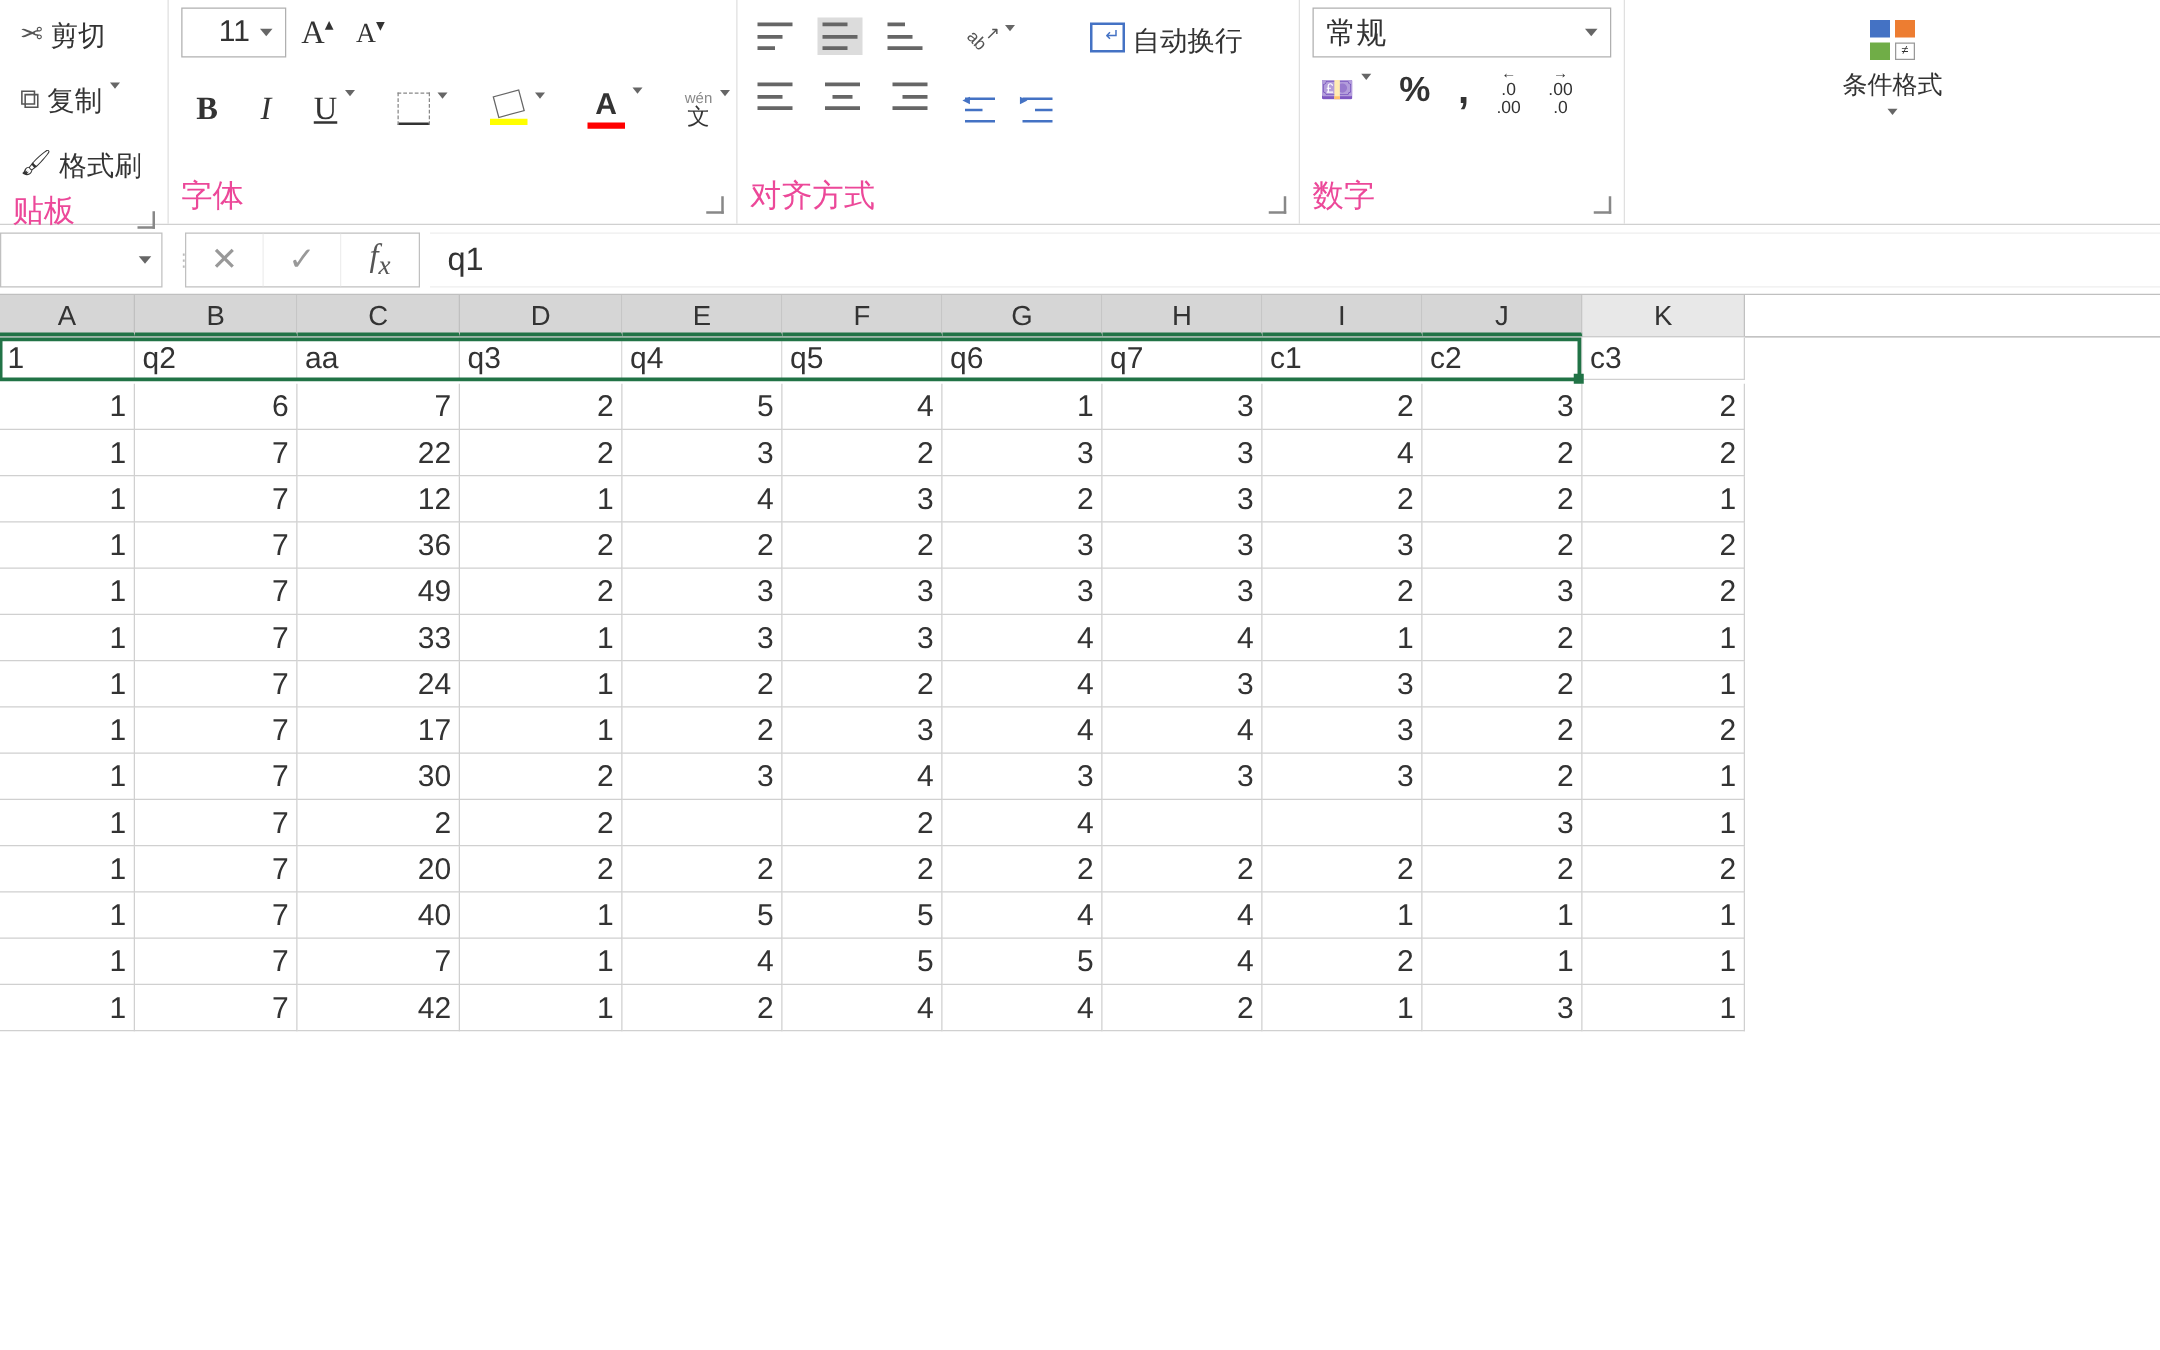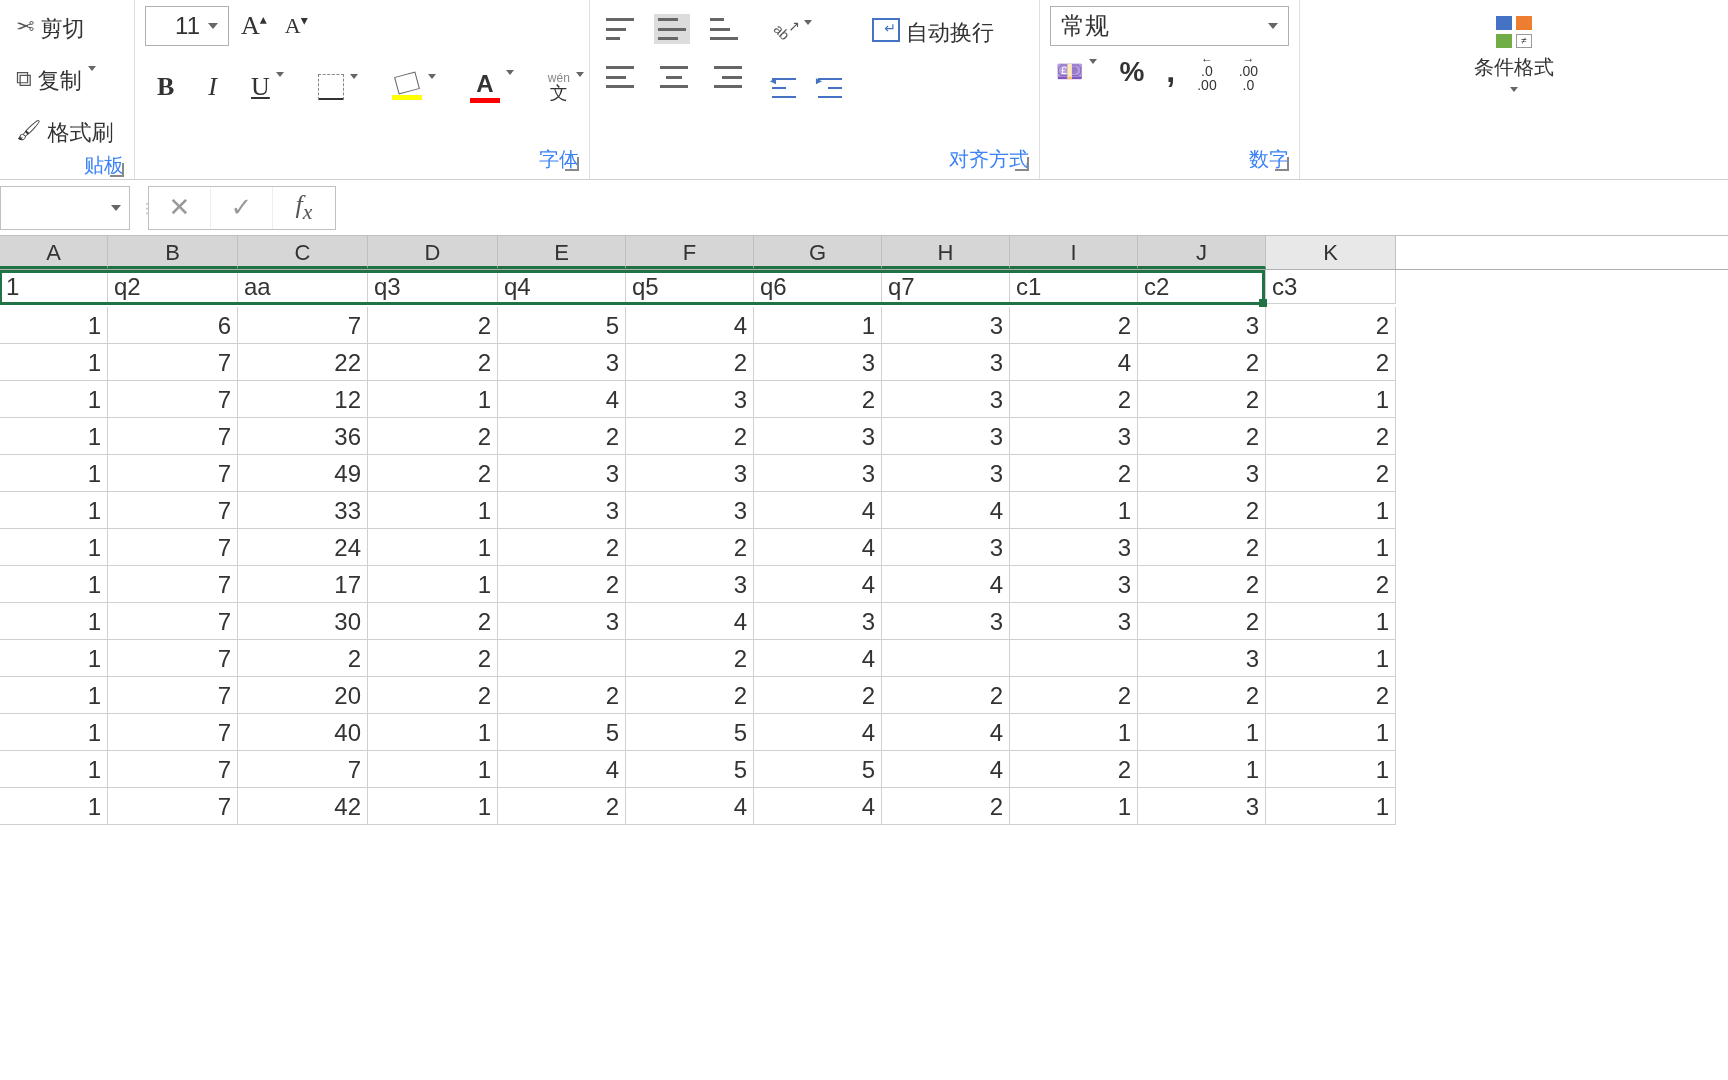--- a/index.html
+++ b/index.html
@@ -1,21 +1,21 @@
 <!DOCTYPE html>
 <html><head>
 <meta charset="utf-8">
 <style>
 * { box-sizing: border-box; margin: 0; padding: 0; }
 body { font-family: "Microsoft YaHei", sans-serif; font-size: 18px; color: #333; background: #fff; overflow: hidden; width: 1728px; height: 1080px; }
 
 .ribbon { display: flex; height: 180px; border-bottom: 1px solid #d0d0d0; background: #fff; }
 .group { border-right: 1px solid #e0e0e0; display: flex; flex-direction: column; height: 100%; padding: 6px 10px 0 10px; position: relative; }
 .group-body { flex: 1; display: flex; align-items: flex-start; gap: 8px; }
-.group-label { text-align: right; color: #3b82f6; font-size: 20px; padding-bottom: 6px; position: relative; }
+.group-label { text-align: left; color: #ec4899; font-size: 25px; padding-bottom: 6px; position: relative; }
 .group-label .dlg { position: absolute; right: 0; bottom: 8px; width: 14px; height: 14px; border-right: 2px solid #888; border-bottom: 2px solid #888; }
 
 .vstack { display: flex; flex-direction: column; gap: 6px; }
 .hstack { display: flex; flex-direction: row; align-items: center; gap: 6px; }
 .btn { display: flex; align-items: flex-start; gap: 6px; padding: 4px 6px; cursor: pointer; }
 .btn-lbl { font-size: 22px; color: #333; }
 .dd-caret { width: 0; height: 0; border-left: 5px solid transparent; border-right: 5px solid transparent; border-top: 6px solid #666; }
 .dd-caret-sm { width: 0; height: 0; border-left: 4px solid transparent; border-right: 4px solid transparent; border-top: 5px solid #666; }
 
 
@@ -326,20 +326,23 @@
     <div class="fx-btn">
         <span>✕</span>
       </div>
     <div class="fx-btn">
         <span>✓</span>
       </div>
     <div class="fx-btn">
         <span class="fx-fx">f<sub>x</sub></span>
       </div>
   </div>
+  <div class="fx-input">
+    <span>q1</span>
+  </div>
 </div>
 
 <div class="grid-wrap">
   <div class="col-headers" id="colheaders">
       <div class="ch cA sel">A</div>
       <div class="ch cB sel">B</div>
       <div class="ch cC sel">C</div>
       <div class="ch cD sel">D</div>
       <div class="ch cE sel">E</div>
       <div class="ch cF sel">F</div>

